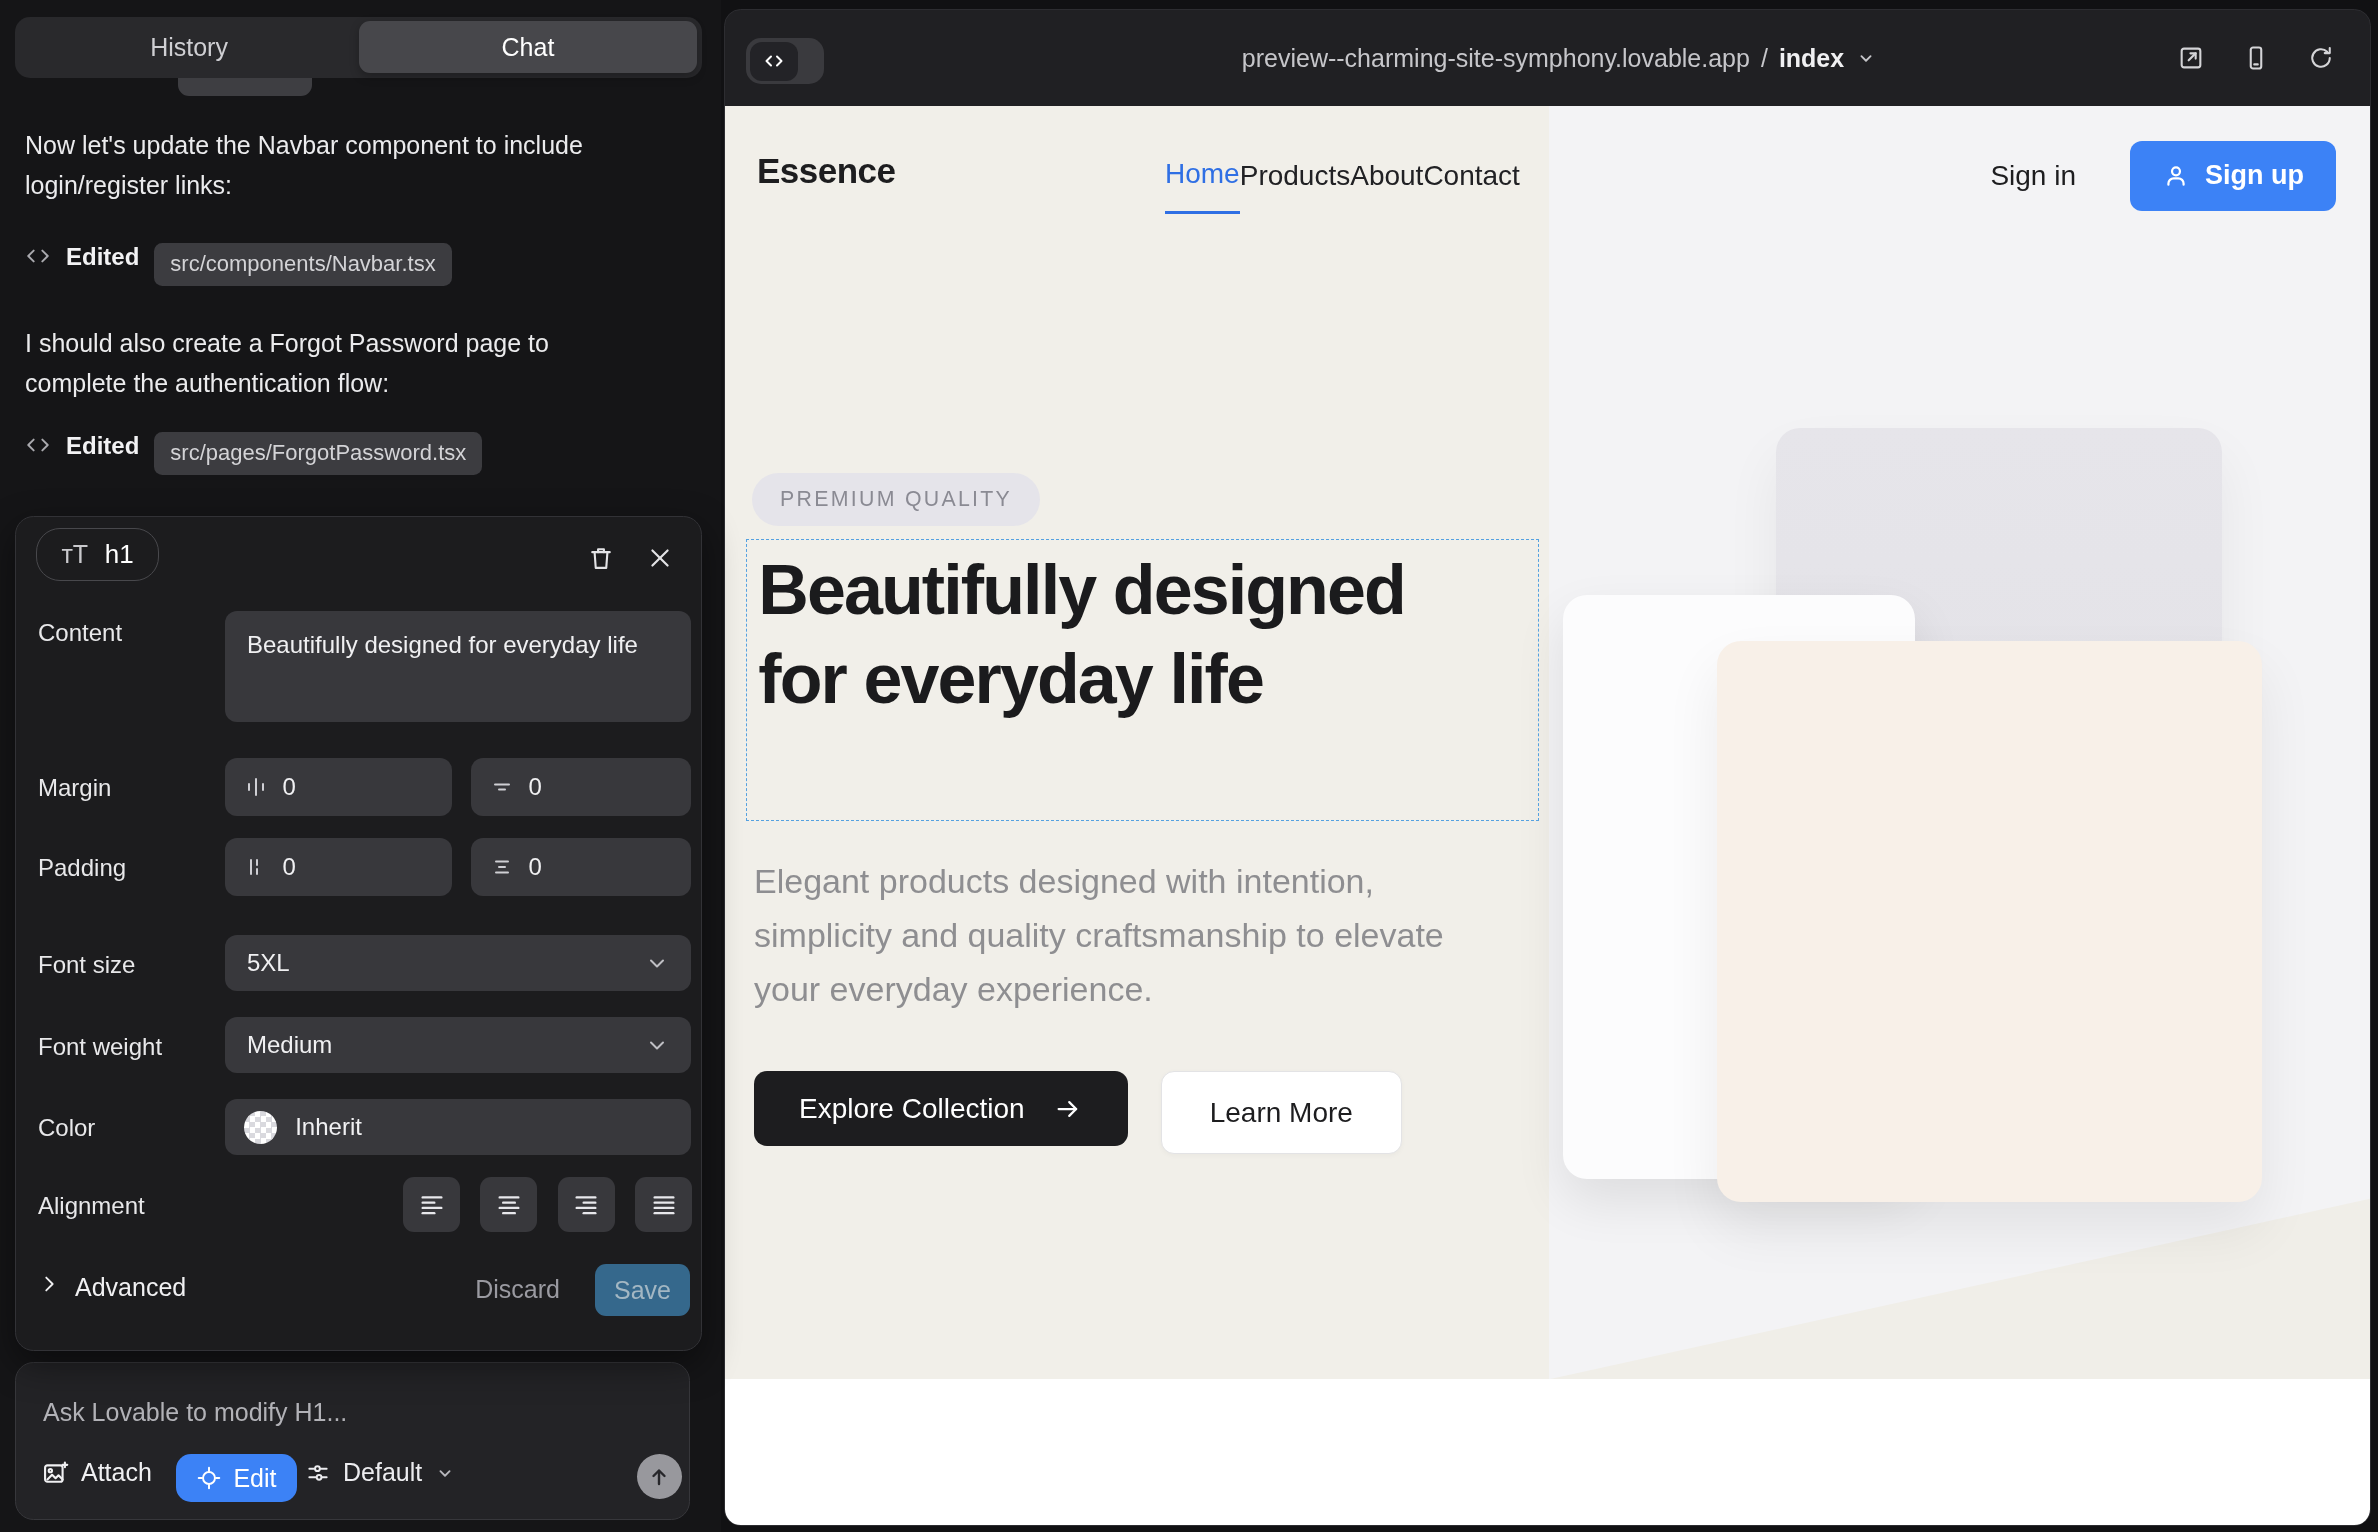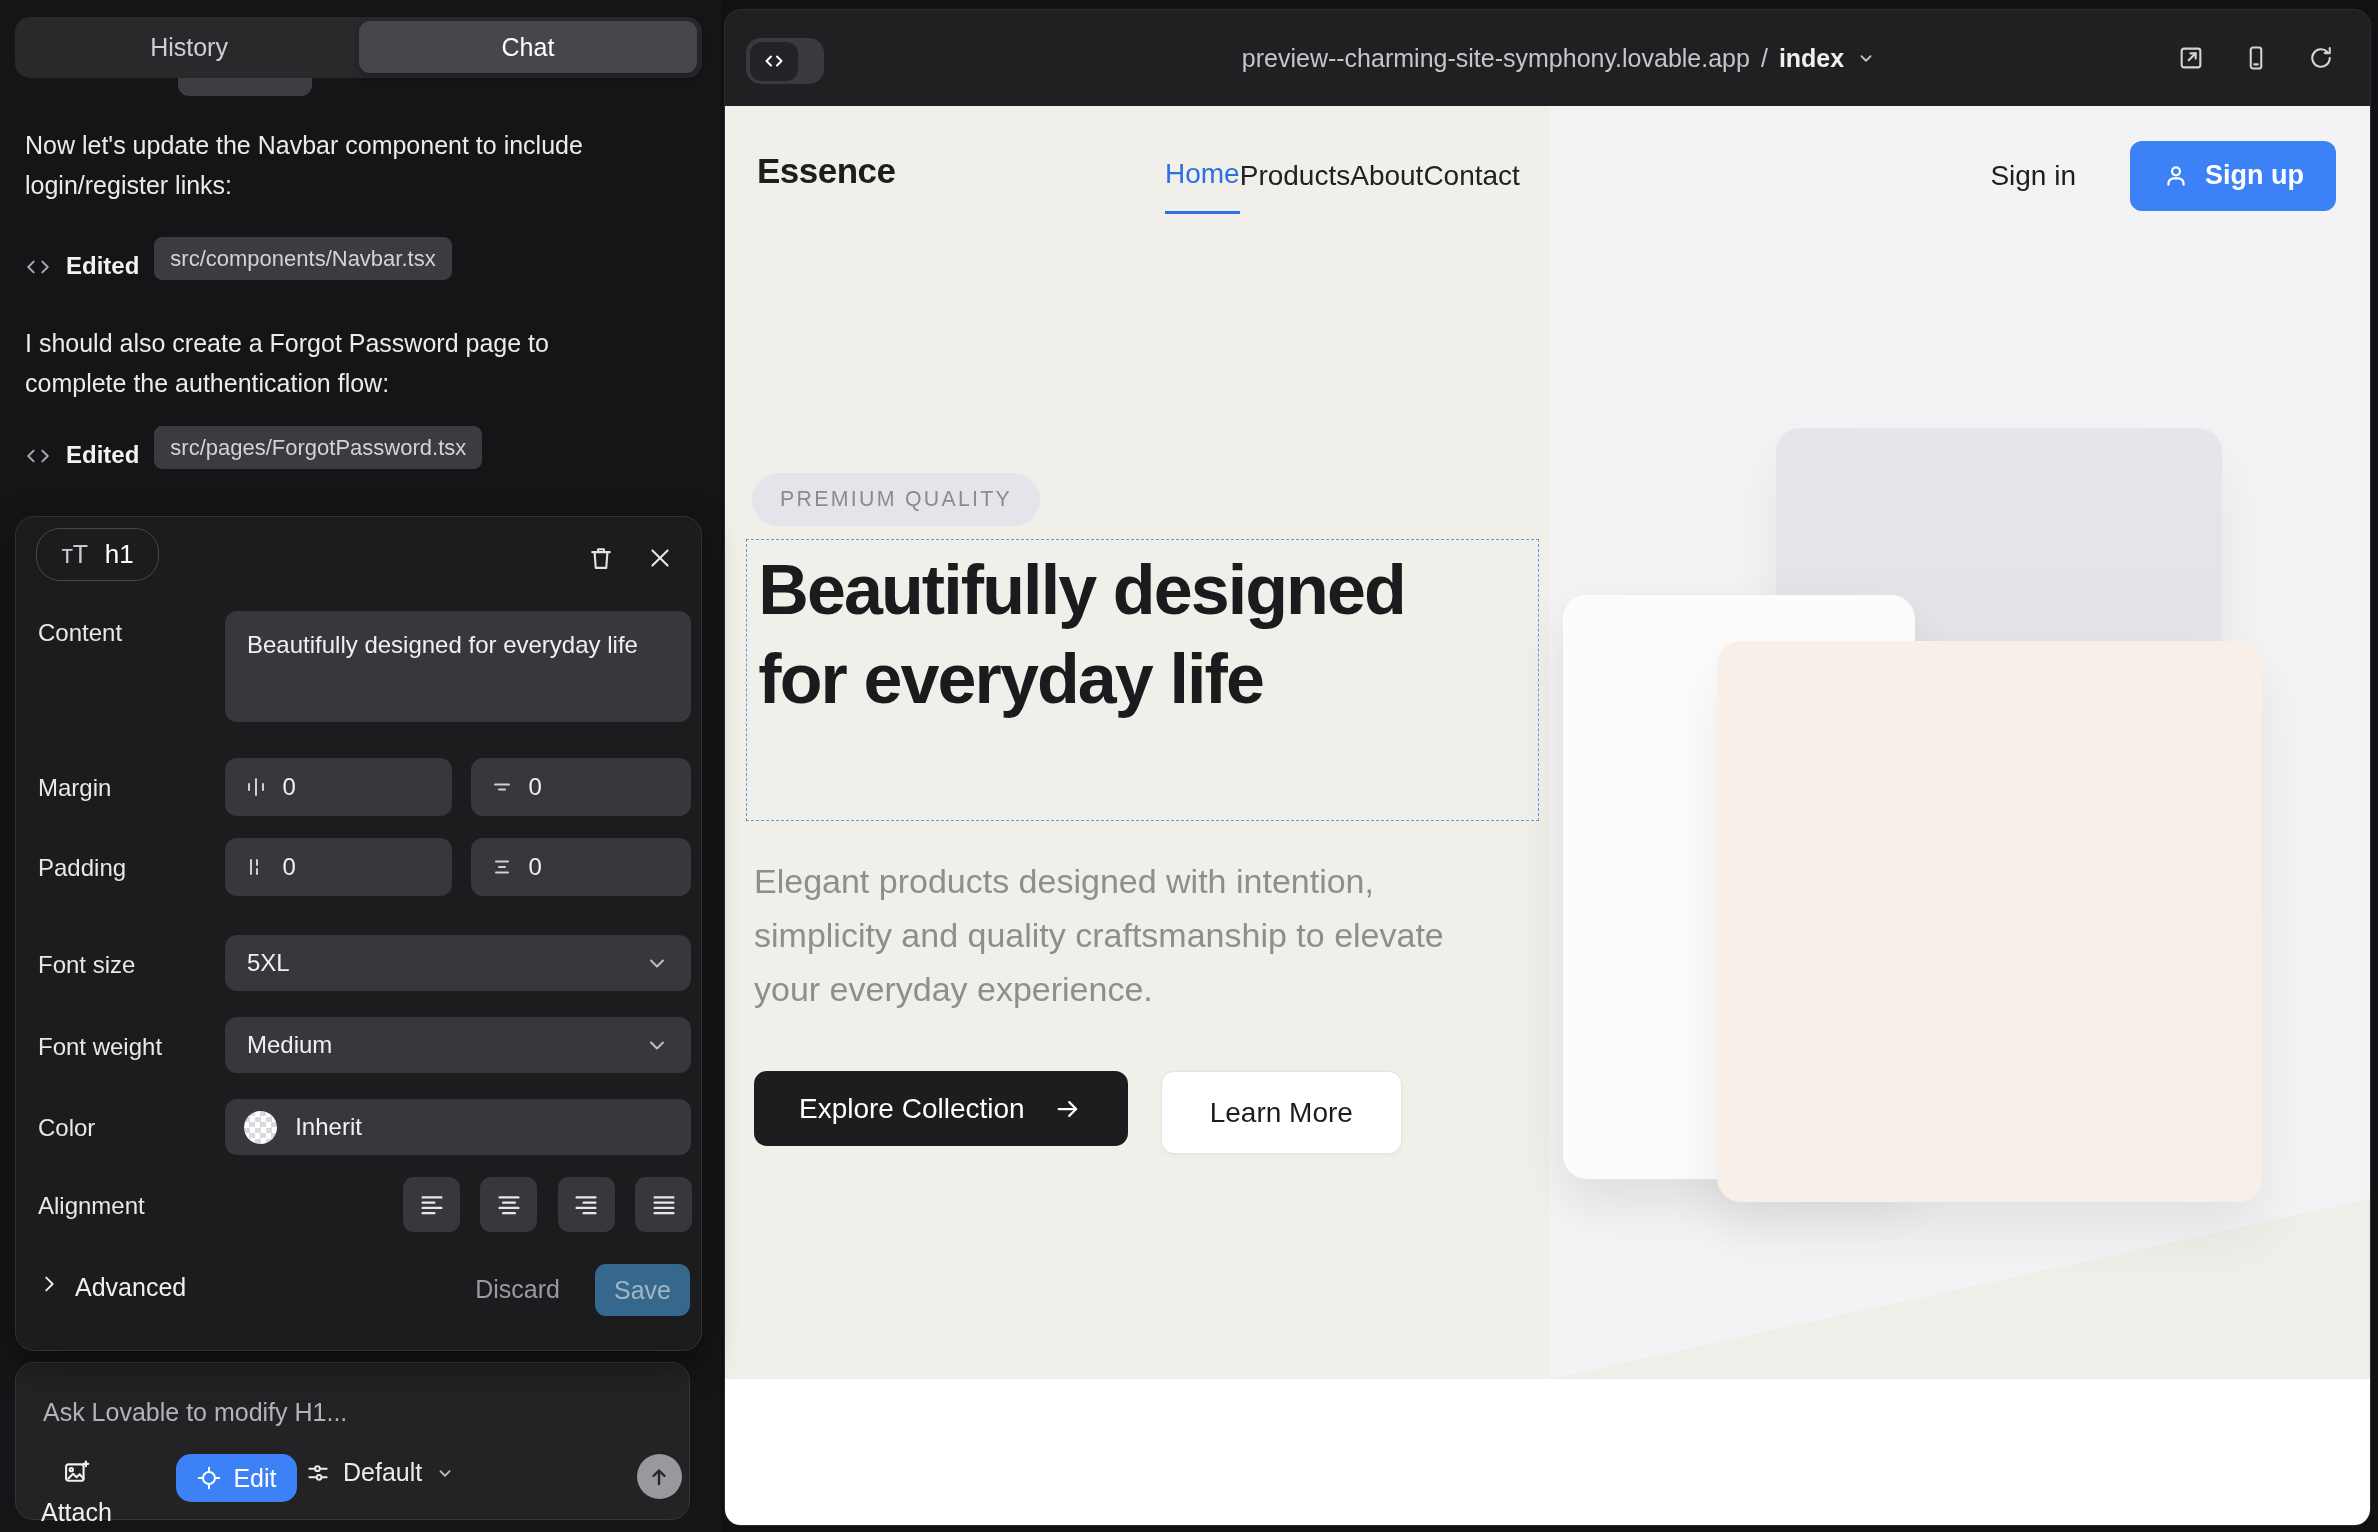--- a/index.html
+++ b/index.html
@@ -13,21 +13,21 @@
   .tabbar { position:absolute; left:15px; top:16.7px; width:687px; height:61px; background:#29292c; border-radius:15px; display:flex; align-items:center; padding:4.6px; z-index:3; }
   .tab { flex:1; height:52px; display:flex; align-items:center; justify-content:center; font-size:25px; color:#cfcfd3; border-radius:11px; cursor:pointer; }
   .tab.active { background:#47474b; color:#ffffff; box-shadow:0 3.7px 9.3px rgba(0,0,0,.25); }
 
   .scrolled-chip { position:absolute; left:178px; top:78px; width:134px; height:17.6px; background:#3e3e42; border-radius:0 0 11px 11px; z-index:2; }
 
   .msg { position:absolute; left:25px; width:594px; font-size:25px; line-height:40px; color:#ebebed; }
   .msg-1 { top:125px; }
   .msg-2 { top:323px; }
 
-  .edited-row { position:absolute; left:25px; height:37px; display:flex; align-items:flex-end; gap:15px; }
+  .edited-row { position:absolute; left:25px; height:37px; display:flex; align-items:flex-start; gap:15px; }
   .edited-1 { top:243px; }
   .edited-2 { top:432px; }
   .code-glyph { color:#a9a9ae; display:flex; align-items:center; }
   .edited-label { font-size:24px; font-weight:700; color:#f2f2f4; }
   .file-chip { background:#3c3c40; color:#d3d3d6; font-size:22px; padding:8.3px 16px; border-radius:8.3px; white-space:nowrap; }
 
   
   .editor { position:absolute; left:15px; top:516px; width:687px; height:835px; background:#1c1c1e; border:0.9px solid #323236; border-radius:18.6px; box-shadow:0 13px 37px rgba(0,0,0,.45); z-index:4; }
   .editor-header { position:absolute; left:0; top:18.6px; width:100%; height:52px; }
   .tag-pill { position:absolute; left:20.4px; top:-7.4px; height:53px; padding:0 24px; border:1.4px solid #48484c; border-radius:24px; display:flex; align-items:center; gap:16.7px; }
@@ -52,21 +52,21 @@
 
   .editor-footer { position:absolute; left:0; top:747px; width:100%; height:54px; }
   .advanced { position:absolute; left:22px; top:9.3px; display:flex; align-items:flex-start; gap:15px; color:#f0f0f2; font-size:25px; cursor:pointer; }
   .discard { position:absolute; right:141px; top:11px; font-size:25px; color:#9a9aa1; cursor:pointer; }
   .save-btn { position:absolute; right:11px; top:0; width:95px; height:52px; background:var(--save-blue,#35688c); color:#a3b7c3; font-size:25px; border-radius:11px; display:flex; align-items:center; justify-content:center; cursor:pointer; }
 
   
   .composer { position:absolute; left:15px; top:1362px; width:675px; height:158px; background:#232326; border:0.9px solid #37373b; border-radius:18.6px; z-index:3; }
   .composer-input { position:absolute; left:27px; top:35px; font-size:25px; color:#b2b2b7; }
   .composer-row { position:absolute; left:0; bottom:16.7px; width:100%; height:48px; }
-  .attach-btn { position:absolute; left:25px; top:3.7px; display:flex; align-items:center; gap:12px; color:#f0f0f2; font-size:25px; cursor:pointer;flex-direction:column; }
+  .attach-btn { position:absolute; left:25px; top:3.7px; display:flex; align-items:center; gap:12px; color:#f0f0f2; font-size:25px; cursor:pointer; }
   .edit-pill { position:absolute; left:160px; top:0; height:48px; padding:0 20.4px; background:var(--accent-blue,#3c82f6); border-radius:15px; display:flex; align-items:center; gap:11px; color:#fff; font-size:25px; cursor:pointer; }
   .mode-btn { position:absolute; left:289px; top:3.7px; display:flex; align-items:center; gap:12px; color:#ececef; font-size:25px; cursor:pointer; }
   .send-btn { position:absolute; right:7.4px; top:0; width:45px; height:45px; border-radius:50%; background:#98989d; display:flex; align-items:center; justify-content:center; color:#26262a; cursor:pointer; }
 
   
   .browser { position:absolute; left:724px; top:9.3px; width:1647px; height:1517px; background:#202023; border:0.9px solid #2d2d31; border-radius:16.7px; overflow:hidden; }
   .chrome { position:absolute; left:0; top:0; width:100%; height:96px; }
   .code-toggle { position:absolute; left:21.3px; top:28px; width:78px; height:46px; background:#3a3a3e; border-radius:15px; }
   .code-toggle-seg { position:absolute; left:3.7px; top:3.7px; width:48px; height:39px; background:#232327; border-radius:12px; display:flex; align-items:center; justify-content:center; color:#fff; }
   .url-wrap { position:absolute; left:12px; top:0; width:100%; height:96px; display:flex; align-items:center; justify-content:center; gap:11px; }

